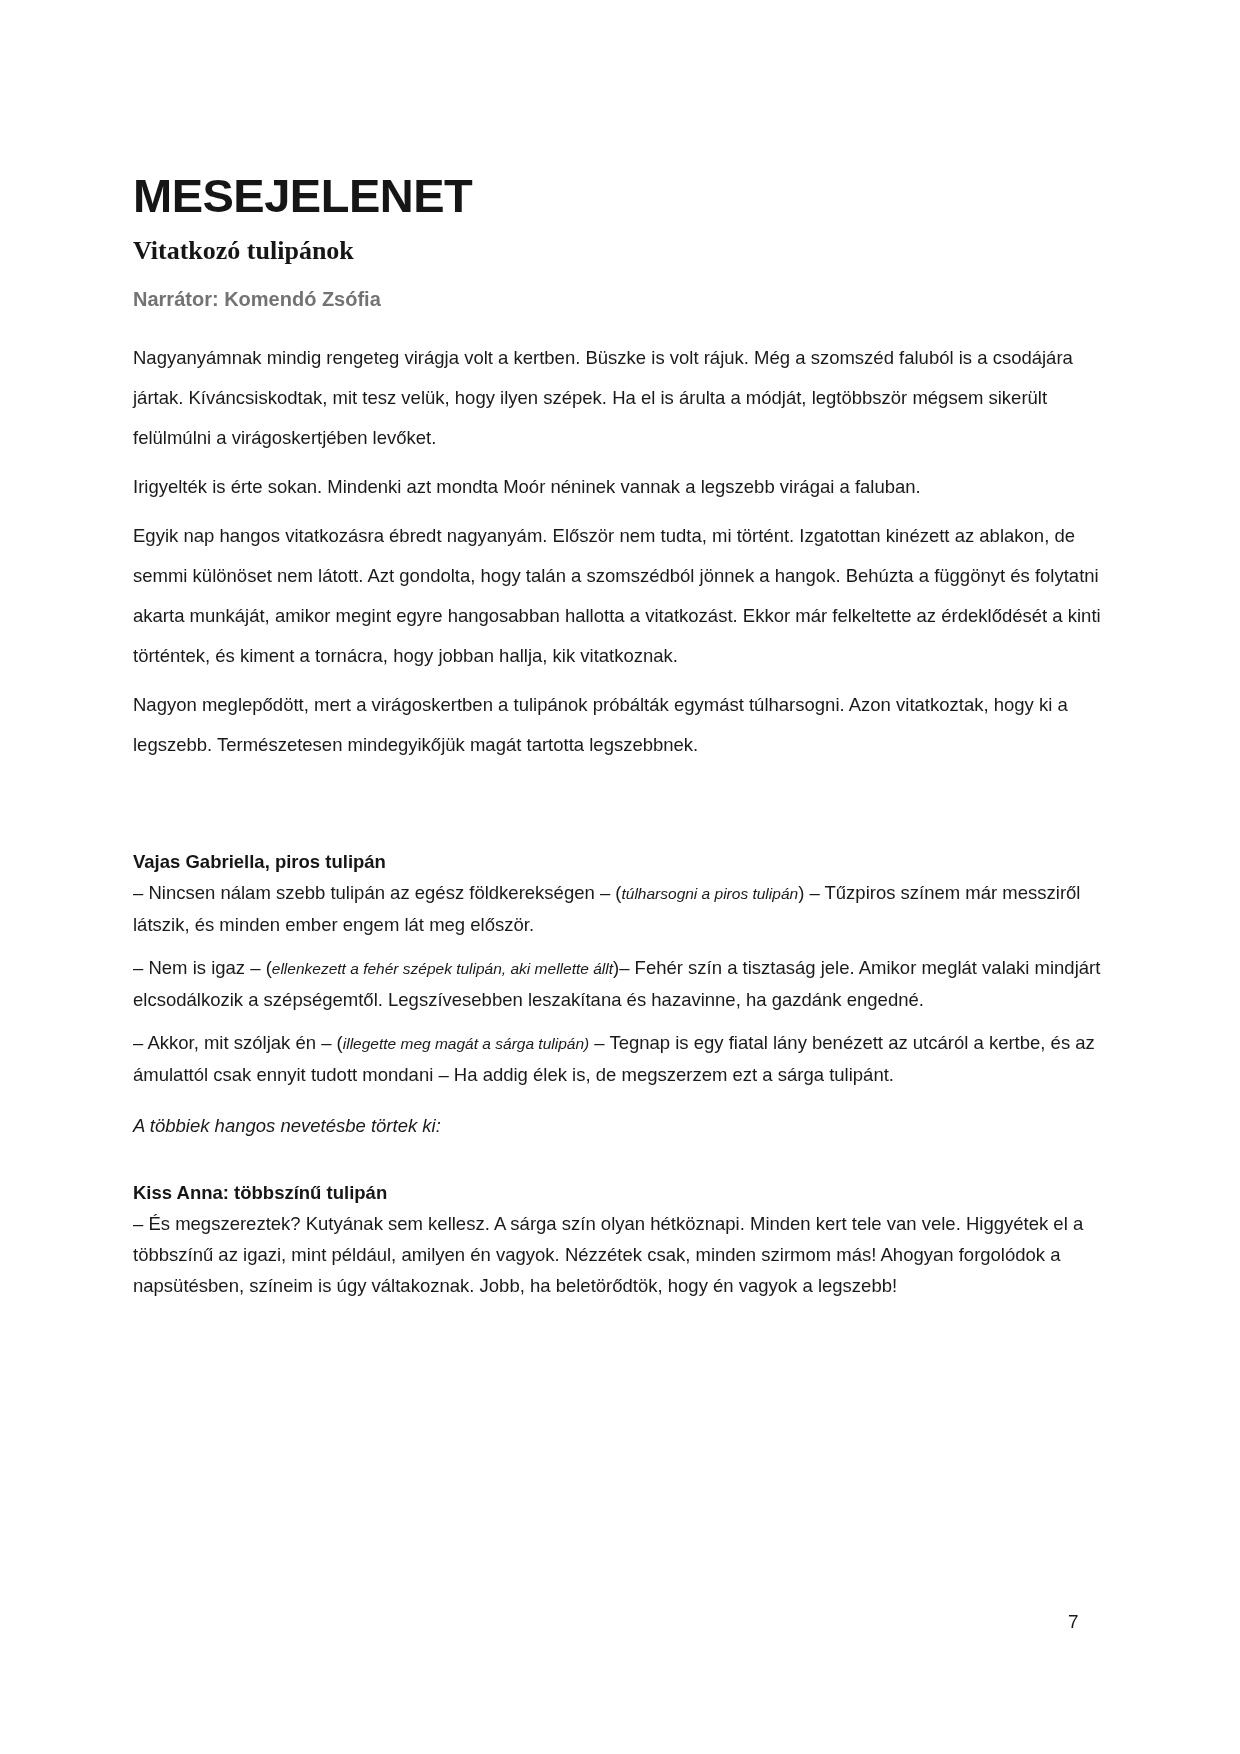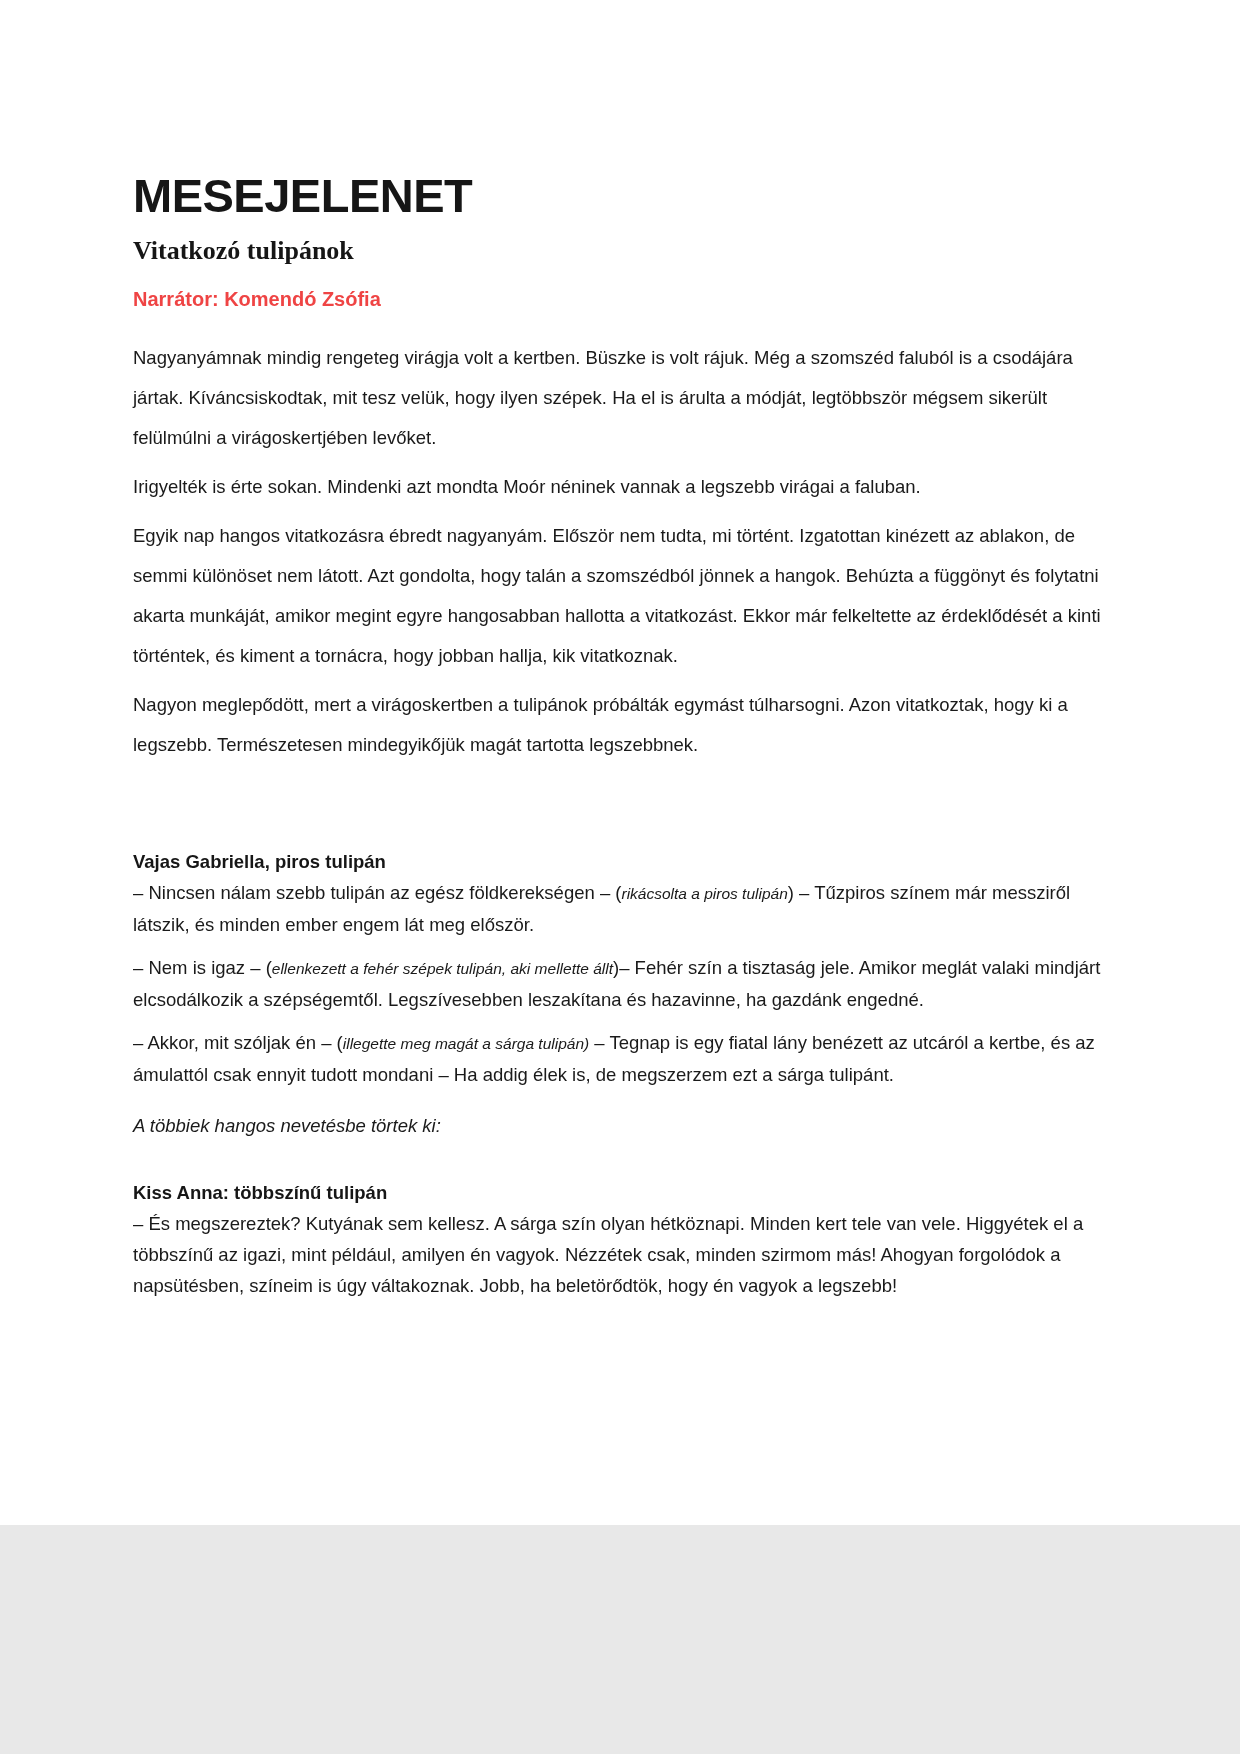--- a/index.html
+++ b/index.html
@@ -1,19 +1,19 @@
 <!DOCTYPE html>
 <html><head>
 <meta charset="utf-8">
 <style>
   html, body { margin: 0; padding: 0; background: #e8e8e8; }
   .page {
     position: relative;
     width: 1240px;
-    height: 1525px;
+    height: 1754px;
     margin: 0 auto;
     background: #ffffff;
     font-family: "Liberation Sans", sans-serif;
     color: #1a1a1a;
     overflow: hidden;
   }
   .content {
     position: absolute;
     left: 133px;
     right: 133px;
@@ -33,21 +33,21 @@
     line-height: 30px;
     font-weight: 700;
     color: #161616;
     font-family: Liberation Serif, serif;
   }
   .narrator {
     margin: 0 0 26px 0;
     font-size: 20px;
     line-height: 26px;
     font-weight: 700;
-    color: #ef4444;
+    color: #737373;
   }
   .para {
     margin: 0 0 9px 0;
     font-size: 18.5px;
     line-height: 40px;
     font-weight: 400;
   }
   .spacer-large { height: 72px; }
   .section { margin: 0 0 12px 0; }
   .section-header {
@@ -96,21 +96,21 @@
 
     <p class="para">Nagyanyámnak mindig rengeteg virágja volt a kertben. Büszke is volt rájuk. Még a szomszéd faluból is a csodájára jártak. Kíváncsiskodtak, mit tesz velük, hogy ilyen szépek. Ha el is árulta a módját, legtöbbször mégsem sikerült felülmúlni a virágoskertjében levőket.</p>
     <p class="para">Irigyelték is érte sokan. Mindenki azt mondta Moór néninek vannak a legszebb virágai a faluban.</p>
     <p class="para">Egyik nap hangos vitatkozásra ébredt nagyanyám. Először nem tudta, mi történt. Izgatottan kinézett az ablakon, de semmi különöset nem látott. Azt gondolta, hogy talán a szomszédból jönnek a hangok. Behúzta a függönyt és folytatni akarta munkáját, amikor megint egyre hangosabban hallotta a vitatkozást. Ekkor már felkeltette az érdeklődését a kinti történtek, és kiment a tornácra, hogy jobban hallja, kik vitatkoznak.</p>
     <p class="para">Nagyon meglepődött, mert a virágoskertben a tulipánok próbálták egymást túlharsogni. Azon vitatkoztak, hogy ki a legszebb. Természetesen mindegyikőjük magát tartotta legszebbnek.</p>
 
     <div class="spacer-large"></div>
 
     <div class="section">
       <p class="section-header">Vajas Gabriella, piros tulipán</p>
-      <p class="dialogue"><span>– Nincsen nálam szebb tulipán az egész földkerekségen – (</span><span class="stage">rikácsolta a piros tulipán</span><span>) – Tűzpiros színem már messziről látszik, és minden ember engem lát meg először.</span></p>
+      <p class="dialogue"><span>– Nincsen nálam szebb tulipán az egész földkerekségen – (</span><span class="stage">túlharsogni a piros tulipán</span><span>) – Tűzpiros színem már messziről látszik, és minden ember engem lát meg először.</span></p>
     </div>
 
     <div class="section">
       <p class="dialogue"><span>– Nem is igaz – (</span><span class="stage">ellenkezett a fehér szépek tulipán, aki mellette állt</span><span>)– Fehér szín a tisztaság jele. Amikor meglát valaki mindjárt elcsodálkozik a szépségemtől. Legszívesebben leszakítana és hazavinne, ha gazdánk engedné.</span></p>
     </div>
 
     <div class="section">
       <p class="dialogue"><span>– Akkor, mit szóljak én – (</span><span class="stage">illegette meg magát a sárga tulipán)</span><span> – Tegnap is egy fiatal lány benézett az utcáról a kertbe, és az ámulattól csak ennyit tudott mondani – Ha addig élek is, de megszerzem ezt a sárga tulipánt.</span></p>
     </div>
 

